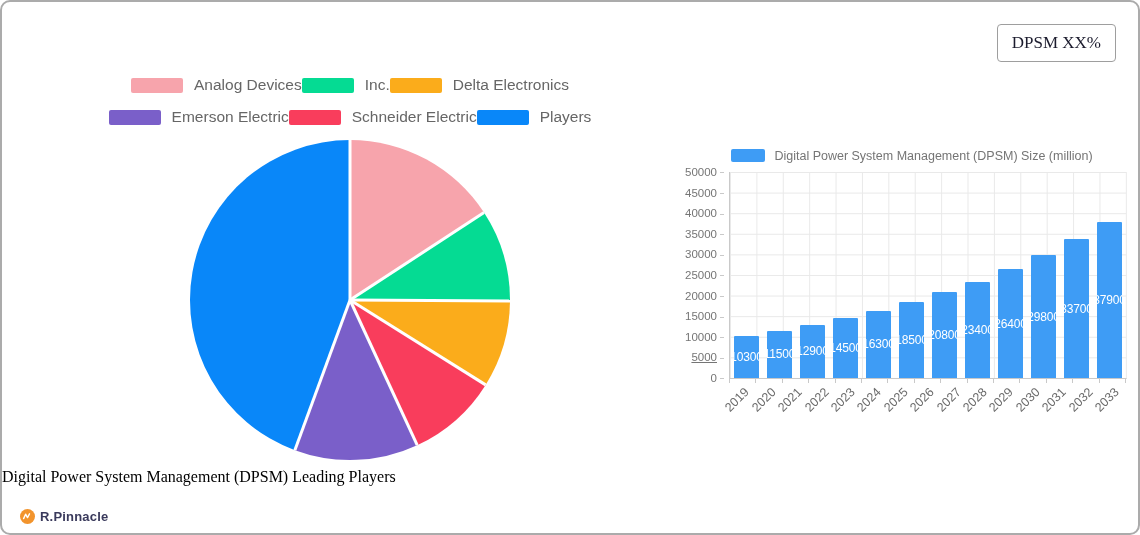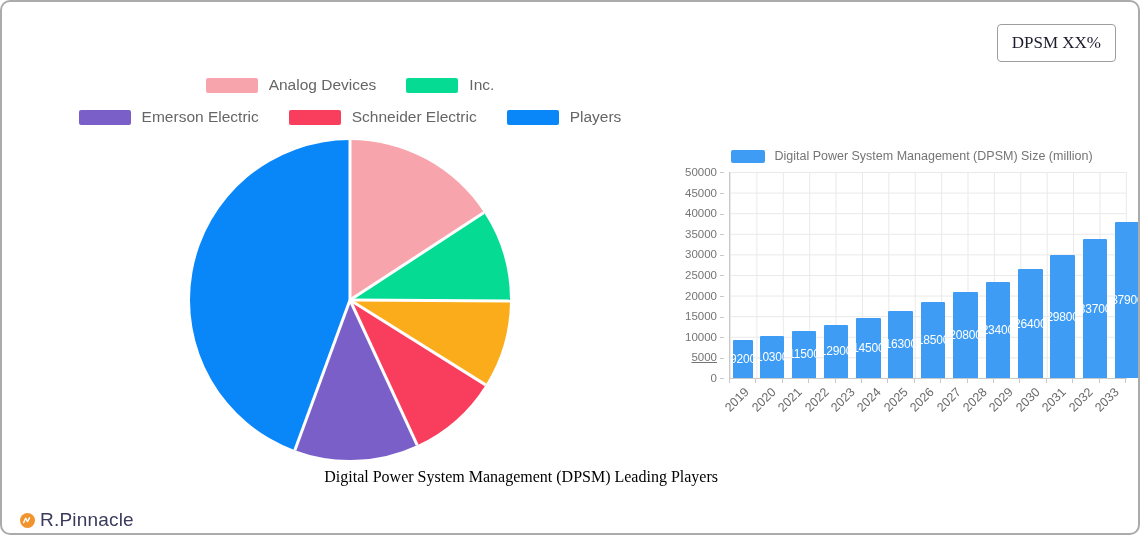--- a/index.html
+++ b/index.html
@@ -16,34 +16,34 @@
   
   .cagr-box{
     position:absolute;top:22px;right:22px;
     border:1px solid #9e9e9e;border-radius:4px;
     padding:8px 14px;
     font-family:"Liberation Serif", serif;
     font-size:17px;color:#1c1c2e;background:#fff;
   }
   
   .pie-legend{position:absolute;left:38px;top:74px;width:620px;}
-  .pie-legend .lrow{display:flex;justify-content:center;align-items:center;gap:30px;margin-bottom:14px;}
+  .pie-legend .lrow{display:flex;justify-content:center;align-items:center;margin-bottom:14px;}
   .pie-legend .litem{display:flex;align-items:center;gap:11px;}
   .pie-legend .swatch{width:52px;height:15px;border-radius:2px;display:inline-block;background:#ccc;}
   .pie-legend .llabel{font-size:15.5px;color:#666;white-space:nowrap;}
   
   .pie-wrap{position:absolute;left:186px;top:136px;width:324px;height:324px;}
   .pie-title{
-    position:absolute;left:16px;top:466px;width:700px;text-align:right;
+    position:absolute;left:0;top:466px;width:700px;text-align:left;
     font-family:"Liberation Serif", serif;font-size:16px;color:#000;
   }
   
   .bar-legend{
     position:absolute;left:700px;top:147px;width:420px;
-    display:flex;justify-content:center;align-items:center;gap:9px;
+    display:flex;justify-content:center;gap:9px;
   }
   .bar-legend .bswatch{width:34px;height:13px;border-radius:2px;display:inline-block;}
   .bar-legend .blabel{font-size:12.5px;color:#757575;white-space:nowrap;}
   .plot{
     position:absolute;left:727px;top:170px;width:396px;height:206px;
     border-left:1px solid #c9c9c9;border-bottom:1px solid #c9c9c9;border-right:1px solid #ededed;
     background-image:
       linear-gradient(to right,#e9e9e9 1px,transparent 1px),
       linear-gradient(to bottom,#e9e9e9 1px,transparent 1px);
     background-size:calc(100%/15) 100%,100% calc(100%/10);
@@ -65,40 +65,44 @@
   .xticks{position:absolute;left:727px;top:377px;width:396px;height:5px;}
   .xticks i{position:absolute;top:0;width:1px;height:4px;background:#c9c9c9;}
   .xlabels{position:absolute;left:727px;top:381px;width:396px;height:40px;}
   .xlab{position:absolute;top:2px;width:0;}
   .xlab > span{
     position:absolute;right:0;top:0;transform:rotate(-45deg);transform-origin:100% 0;
     font-size:12.5px;color:#6b6b6b;white-space:nowrap;
   }
   
   .logo{position:absolute;left:18px;top:507px;display:flex;align-items:center;gap:5px;}
-  .logo-text{font-size:19px;font-weight:400;color:#3a3a5c;letter-spacing:0.2px;}
+  .logo-text{font-size:13px;font-weight:700;color:#3a3a5c;letter-spacing:0.2px;}
 </style>
 </head>
 <body>
 
 <div class="frame">
 
   <div class="cagr-box">
     <span>DPSM XX%</span>
   </div>
 
   <div class="pie-legend">
     <div class="lrow">
       <div class="litem">
         <span class="swatch" style="background: rgb(247, 164, 172);"></span>
         <span class="llabel">Analog Devices</span>
       </div>
       <div class="litem">
         <span class="swatch" style="background: rgb(5, 219, 147);"></span>
         <span class="llabel">Inc.</span>
+      </div>
+      <div class="litem">
+        <span class="swatch" style="background: rgb(251, 172, 27);"></span>
+        <span class="llabel">Delta Electronics</span>
       </div>
     </div>
     <div class="lrow">
       <div class="litem">
         <span class="swatch" style="background: rgb(122, 95, 201);"></span>
         <span class="llabel">Emerson Electric</span>
       </div>
       <div class="litem">
         <span class="swatch" style="background: rgb(249, 61, 92);"></span>
         <span class="llabel">Schneider Electric</span>
@@ -141,25 +145,20 @@
       <span class="ytick" style="top: 50%;">25000<i></i></span>
       <span class="ytick" style="top: 40%;">30000<i></i></span>
       <span class="ytick" style="top: 30%;">35000<i></i></span>
       <span class="ytick" style="top: 20%;">40000<i></i></span>
       <span class="ytick" style="top: 10%;">45000<i></i></span>
       <span class="ytick" style="top: 0%;">50000<i></i></span>
     </div>
 
   <div class="plot">
     <div class="bars" id="bars">
-        <div class="slot">
-          <div class="bar" style="height: 18.4%; background: rgb(62, 156, 245);">
-            <span style="color: rgb(255, 255, 255);">9200</span>
-          </div>
-        </div>
         <div class="slot">
           <div class="bar" style="height: 20.6%; background: rgb(62, 156, 245);">
             <span style="color: rgb(255, 255, 255);">10300</span>
           </div>
         </div>
         <div class="slot">
           <div class="bar" style="height: 23%; background: rgb(62, 156, 245);">
             <span style="color: rgb(255, 255, 255);">11500</span>
           </div>
         </div>

